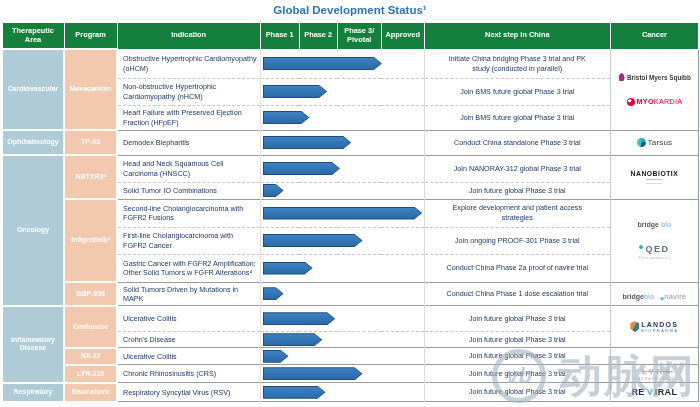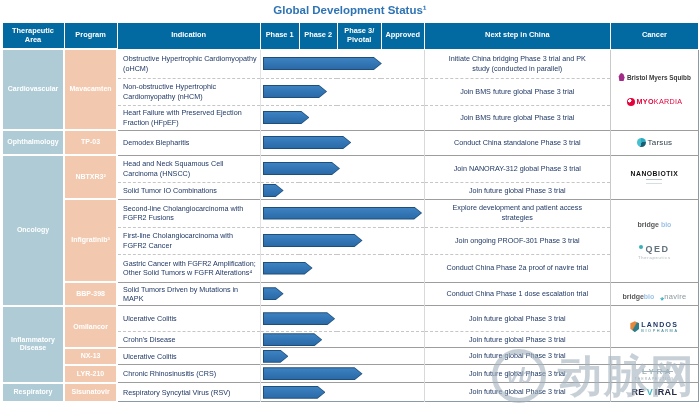--- a/index.html
+++ b/index.html
@@ -2,21 +2,21 @@
 <html><head>
 <meta charset="utf-8">
 <style>
   html,body { margin:0; padding:0; background:#ffffff; }
   body { width:700px; height:407px; font-family:"Liberation Sans", sans-serif; }
   .page { position:relative; width:700px; height:407px; overflow:hidden; }
 
   .title { text-align:center; font-weight:bold; font-size:11.5px; color:#2E74B5; padding-top:4px; height:22px; box-sizing:border-box; }
 
   table { border-collapse:collapse; table-layout:fixed; width:698px; margin-left:1px; border:1px solid #8c9aa6; }
-  th { background:#0369a1; color:#fff; font-size:7.4px; font-weight:bold; text-align:center; vertical-align:middle;
+  th { background:#15803d; color:#fff; font-size:7.4px; font-weight:bold; text-align:center; vertical-align:middle;
        border:1.5px solid #ffffff; padding:1px; height:23px; line-height:1.15; }
   td { padding:0; vertical-align:middle; box-sizing:border-box; }
 
   td.area, td.program { color:#fff; font-weight:bold; font-size:7px; text-align:center; border:2px solid #ffffff; line-height:1.2; padding:1px; }
   td.area    { background:#AECBD6; }
   td.program { background:#F2C8AE; }
 
   tr.dashed td.cell { border-top:1px dashed #c6c6c6; }
   tr.solid  td.cell { border-top:1px solid #9d9d9d; }
 

